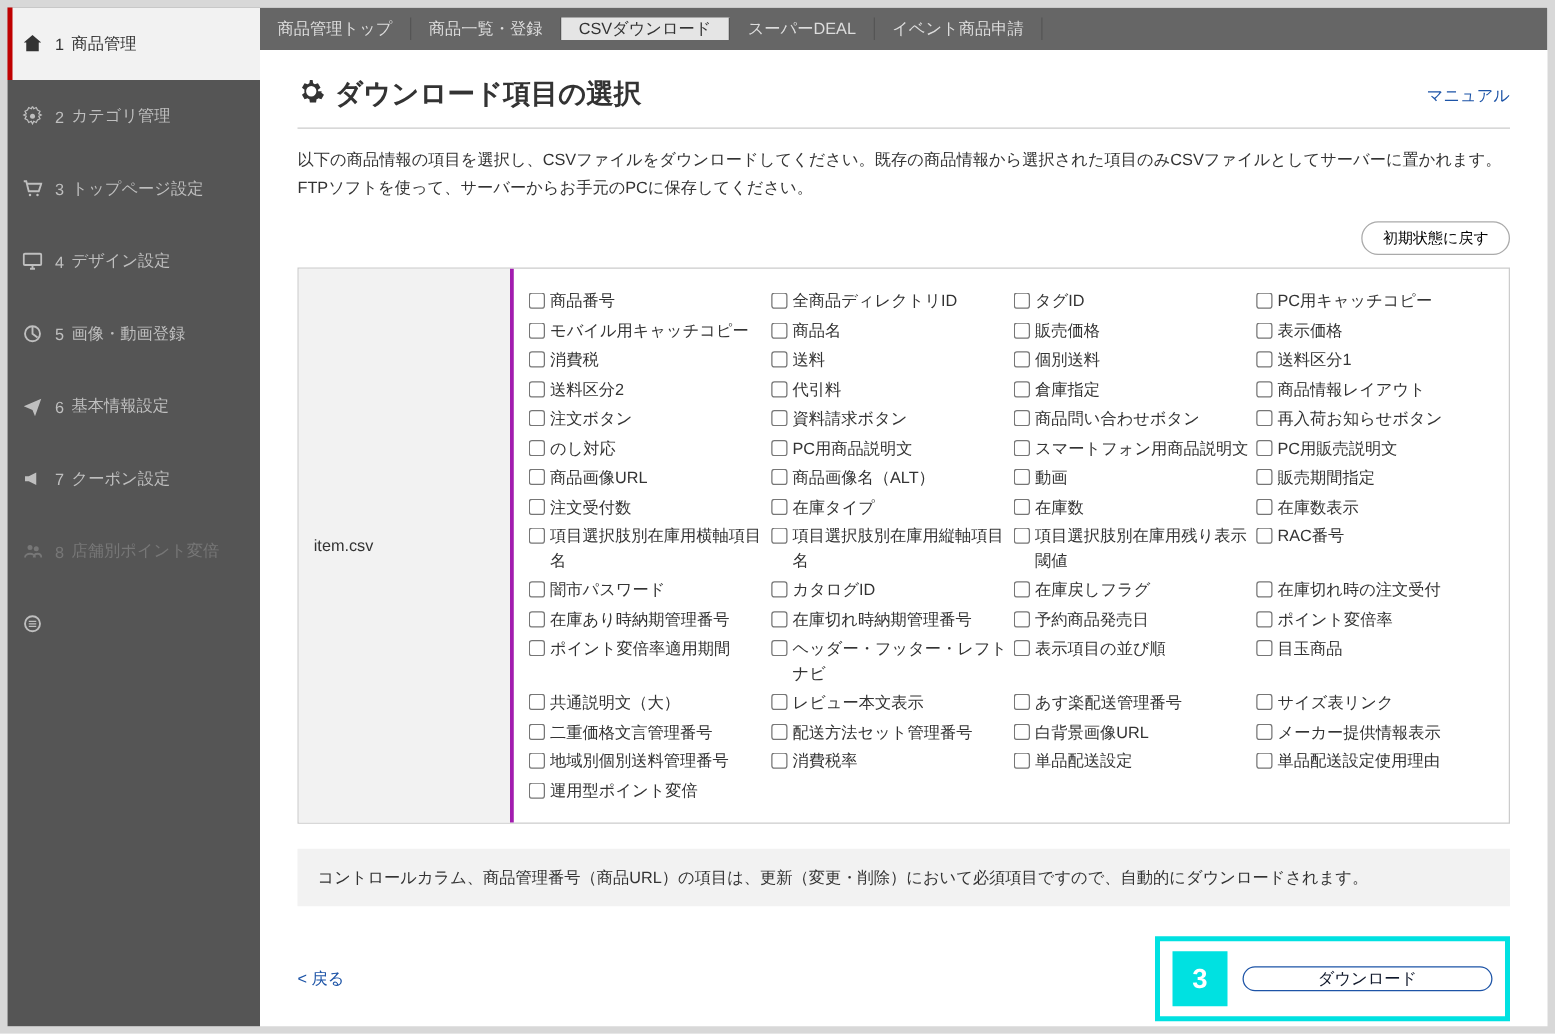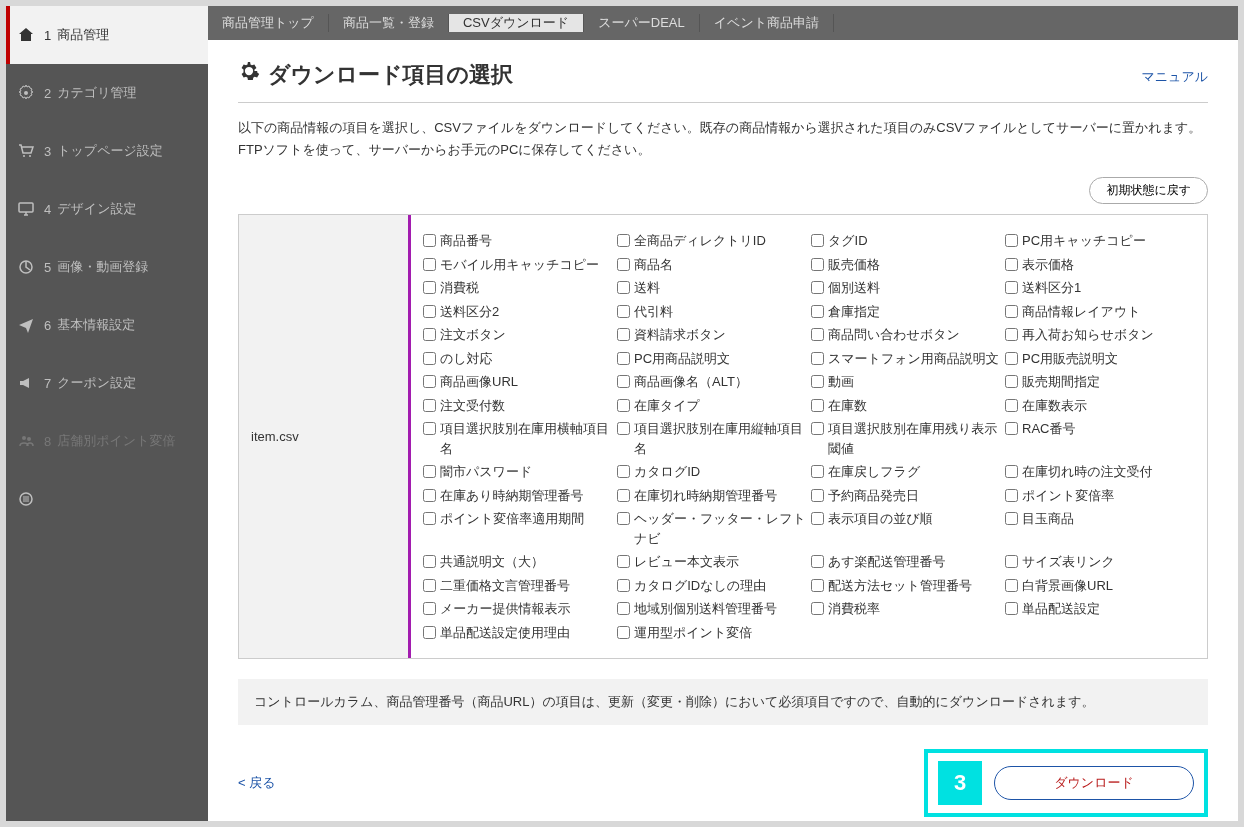--- a/index.html
+++ b/index.html
@@ -9,40 +9,40 @@
 .sidebar-item { display: flex; align-items: center; height: 58px; padding: 0 10px; cursor: pointer; border-bottom: 0; }
 .sidebar-item.active { background: #f2f2f2; color: #333; border-left: 4px solid #bf0000; padding-left: 6px; }
 .sidebar-icon { width: 20px; height: 20px; display: flex; align-items: center; justify-content: center; margin-right: 8px; }
 .sidebar-num { margin-right: 6px; }
 .sidebar-item.disabled { color: #777; }
 .main { flex: 1; display: flex; flex-direction: column; overflow: hidden; }
 .tabs { background: #666; display: flex; height: 34px; align-items: center; }
 .tab { padding: 0 14px; display: flex; align-items: center; color: #ddd; font-size: 13px; border-right: 1px solid #555; cursor: pointer; white-space: nowrap; }
 .tab.active { background: #e5e5e5; color: #333; }
 .content { padding: 20px 30px; overflow-y: auto; flex: 1; position: relative; }
-.page-title { display: flex; align-items: flex-start; font-size: 22px; font-weight: bold; margin-bottom: 12px; }
+.page-title { display: flex; align-items: flex-end; font-size: 22px; font-weight: bold; margin-bottom: 12px; }
 .page-title .gear { margin-right: 8px; }
 .manual-link { position: absolute; right: 30px; top: 28px; color: #1d54a7; font-size: 13px; cursor: pointer; }
 hr { border: none; border-top: 1px solid #ccc; margin-bottom: 14px; }
 .desc { font-size: 13px; line-height: 1.7; margin-bottom: 16px; }
 .reset-row { display: flex; justify-content: flex-end; margin-bottom: 10px; }
 .reset-btn { border: 1px solid #aaa; background: #fff; border-radius: 14px; padding: 4px 16px; font-size: 12px; cursor: pointer; }
 .table { display: flex; border: 1px solid #ccc; }
 .table-left { width: 172px; background: #f2f2f2; border-right: 3px solid #a21caf; display: flex; align-items: center; padding-left: 12px; font-size: 13px; }
 .table-right { flex: 1; padding: 14px 12px; }
 .grid { display: grid; grid-template-columns: repeat(4, 1fr); column-gap: 4px; row-gap: 0; }
 .cell { display: flex; align-items: flex-start; padding: 2px 0; font-size: 13px; line-height: 1.5; }
 .cell input[type="checkbox"] { margin-top: 3px; margin-right: 4px; flex-shrink: 0; }
 .cell span { word-break: break-all; }
 .note { background: #f2f2f2; padding: 14px 16px; margin-top: 20px; font-size: 13px; }
 .footer { display: flex; justify-content: space-between; align-items: center; margin-top: 24px; }
 .back-link { color: #1d54a7; cursor: pointer; font-size: 13px; }
 .dl-wrap { border: 4px solid #00e1e1; padding: 8px 10px; display: flex; align-items: center; }
 .badge3 { background: #00e1e1; color: #fff; width: 44px; height: 44px; display: flex; align-items: center; justify-content: center; font-size: 22px; font-weight: bold; margin-right: 12px; }
-.dl-btn { border: 1px solid #1d54a7; color: #b91c1c; background: #fff; border-radius: 18px; width: 200px; height: 34px; font-size: 13px; cursor: pointer; }
+.dl-btn { border: 1px solid #1d54a7; color: #0f172a; background: #fff; border-radius: 18px; width: 200px; height: 20px; font-size: 13px; cursor: pointer; }
 svg { fill: currentColor; }
 </style>
 </head>
 <body>
 
 <div class="app">
   <div class="sidebar">
     <div class="sidebar-item active">
       <span class="sidebar-icon">
           <svg width="16" height="16" viewBox="0 0 16 16">
@@ -379,24 +379,20 @@
               <label class="cell">
                 <input type="checkbox" style="">
                 <span>サイズ表リンク</span>
               </label>
               <label class="cell">
                 <input type="checkbox" style="">
                 <span>二重価格文言管理番号</span>
               </label>
               <label class="cell">
                 <input type="checkbox" style="">
-                <span>カタログIDなしの理由</span>
-              </label>
-              <label class="cell">
-                <input type="checkbox" style="">
                 <span>配送方法セット管理番号</span>
               </label>
               <label class="cell">
                 <input type="checkbox" style="">
                 <span>白背景画像URL</span>
               </label>
               <label class="cell">
                 <input type="checkbox" style="">
                 <span>メーカー提供情報表示</span>
               </label>

